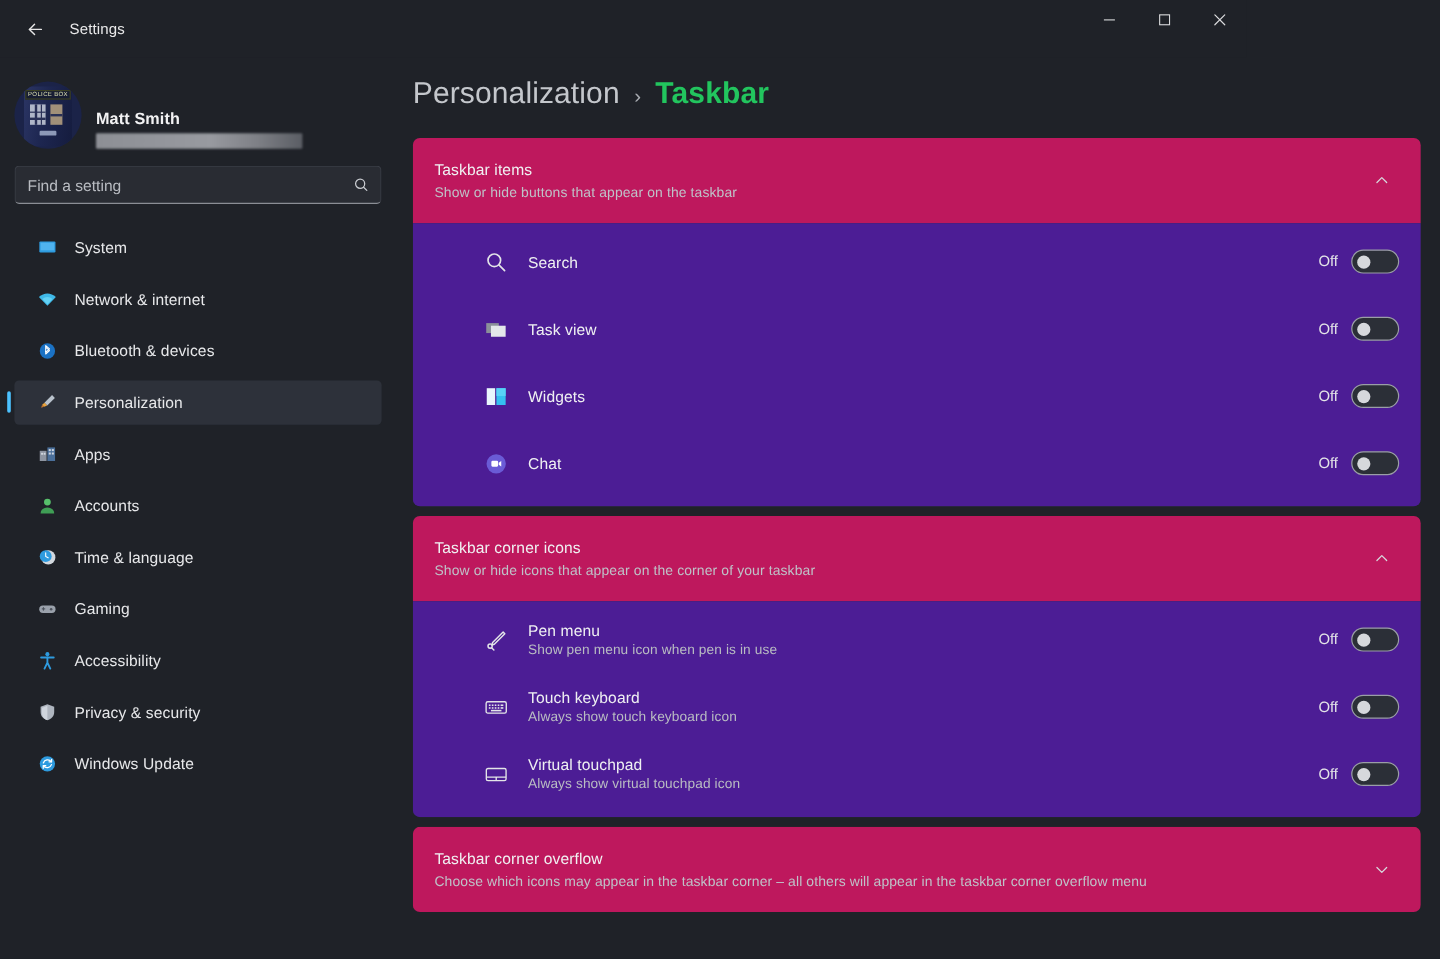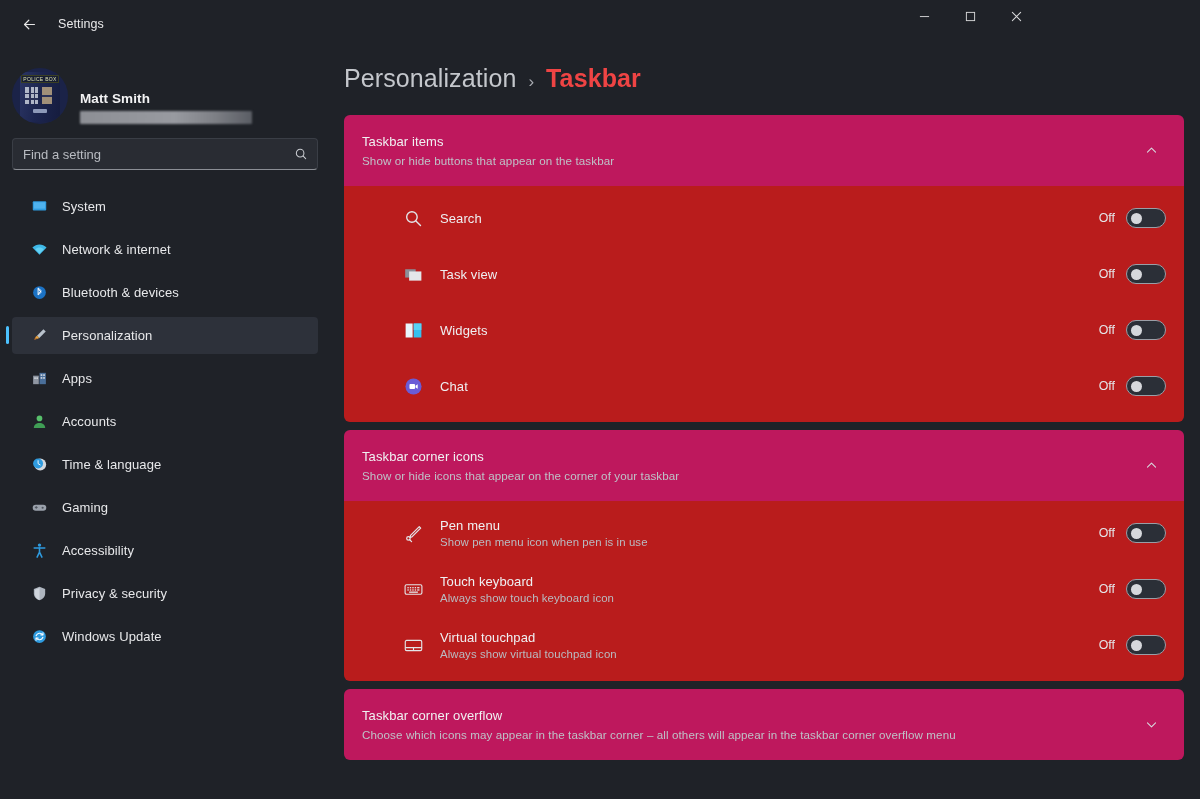--- a/index.html
+++ b/index.html
@@ -114,39 +114,39 @@
   
   #main {
     position: absolute; top: 48px; left: 330px; width: 870px; height: 751px;
     overflow: hidden;
   }
   #breadcrumb {
     display: flex; align-items: baseline; padding: 16px 0 0 14px;
   }
   #crumb-parent { font-size: 25px; color: #c4c7cc; letter-spacing: .1px; }
   #crumb-sep { font-size: 17px; color: #a8abb1; margin: 0 12px; }
-  #crumb-current { font-size: 25px; color: #ef4444; font-weight: bold; letter-spacing: .1px; }
+  #crumb-current { font-size: 25px; color: #22c55e; font-weight: bold; letter-spacing: .1px; }
 
   #cards { margin: 22px 16px 0 14px; }
 
   .card { border-radius: 6px; overflow: hidden; margin-bottom: 8px; background: #262a32; }
   .card-head {
     display: flex; align-items: center;
     background: #be185d; min-height: 71px; padding: 0 18px 0 18px;
   }
   .card-head-text { flex: 1 1 auto; }
   .card-title { font-size: 13px; color: #f0f1f2; letter-spacing: .1px; }
   .card-sub { font-size: 11.6px; color: #bfc2c8; margin-top: 5px; letter-spacing: .1px; }
   .chev {
     width: 30px; height: 30px; display: flex; align-items: center; justify-content: center;
     color: #d7d9dd; flex: 0 0 30px;
   }
   .chev svg { width: 13px; height: 13px; }
 
-  .card-body { background: #b91c1c; padding: 4px 0 8px 0; }
+  .card-body { background: #4c1d95; padding: 4px 0 8px 0; }
   .row {
     display: flex; align-items: center; min-height: 56px;
     padding: 0 18px 0 58px;
   }
   .row-ico {
     width: 22px; height: 22px; flex: 0 0 22px; margin-right: 16px;
     display: flex; align-items: center; justify-content: center;
   }
   .row-ico svg { width: 21px; height: 21px; display: block; }
   .row-text { flex: 1 1 auto; }

